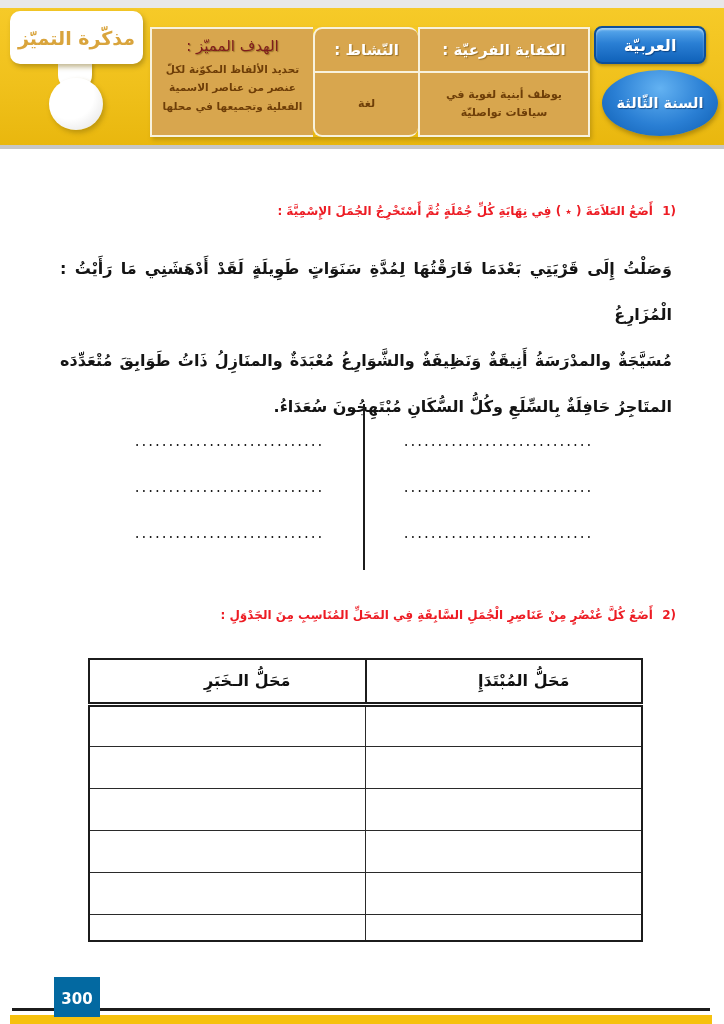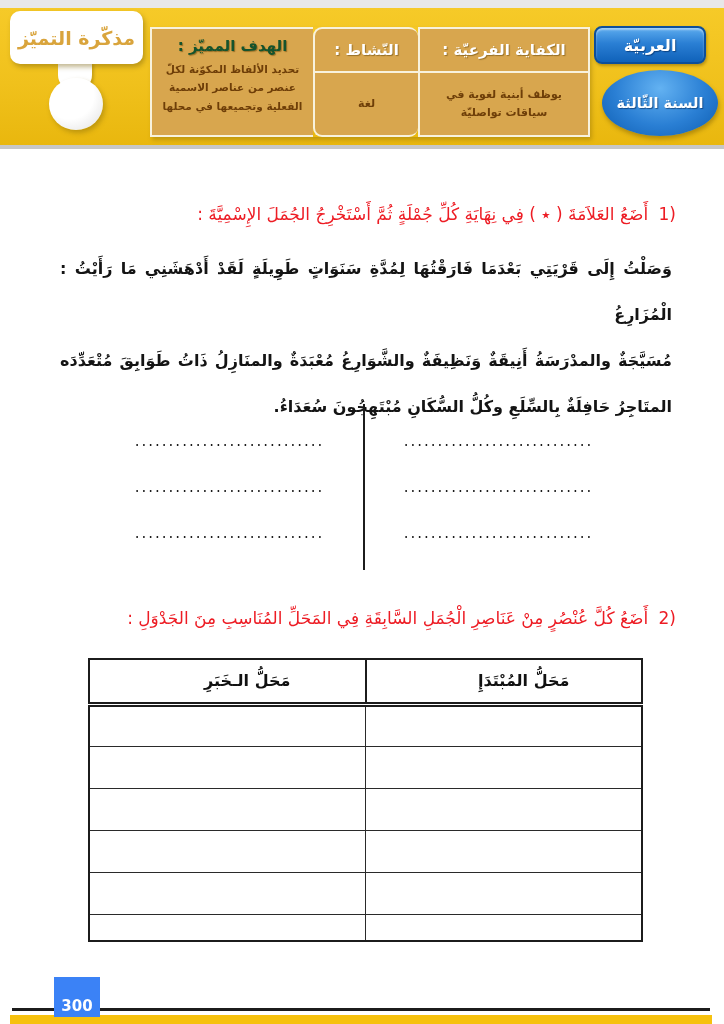--- a/index.html
+++ b/index.html
@@ -47,21 +47,21 @@
     color:#ffffff; font-weight:bold; font-size:15px;
     border-bottom:2px solid #f8f2dd; text-shadow:1px 1px 1px rgba(90,60,0,.5);
   }
   .hcell-value {
     flex:1; display:flex; align-items:center; justify-content:center;
     color:#6e3e08; font-weight:bold; font-size:11px; line-height:1.6;
     text-align:center; padding:2px 5px;
   }
   .col-objective .obj-label {
     height:30px; display:flex; align-items:center; justify-content:center;
-    color:#14532d; font-weight:bold; font-size:15px; text-shadow:1px 1px 1px rgba(90,60,0,.5);
+    color:#7f1d1d; font-weight:normal; font-size:15px; text-shadow:1px 1px 1px rgba(90,60,0,.5);
     padding-top:4px;
   }
   .col-objective .obj-value {
     flex:1; color:#6e3e08; font-weight:bold; font-size:10.5px; line-height:1.75;
     text-align:center; padding:1px 8px 3px;
   }
 
   .subject-tab {
     position:absolute; left:594px; top:18px; width:112px; height:38px;
     background:linear-gradient(180deg,#5cabee 0%,#2a7fd4 45%,#1062ba 100%);
@@ -76,22 +76,22 @@
     background:radial-gradient(ellipse at 50% 28%, #63b2f2 0%, #2a7fd4 55%, #0d5cb0 100%);
     border-radius:50%;
     color:#ffffff; font-weight:bold; font-size:14.5px;
     display:flex; align-items:center; justify-content:center;
     box-shadow:1px 3px 4px rgba(110,85,5,.45);
     text-shadow:1px 1px 1px rgba(0,40,90,.6);
   }
 
   
   .ex-title {
-    position:absolute; right:48px; color:#ed1c24; font-weight:normal;
-    font-size:17px; direction:rtl; white-space:nowrap;
+    position:absolute; right:48px; color:#ed1c24; font-weight:bold;
+    font-size:12px; direction:rtl; white-space:nowrap;
   }
   .ex1-title { top:196px; }
   .qnum { display:inline-block; direction:ltr; margin-left:5px; }
 
   .ex1-text {
     position:absolute; top:238px; right:52px; left:60px;
     color:#141414; font-weight:bold; font-size:16px; direction:rtl;
   }
   .ex1-line { line-height:46px; min-height:46px; }
   .ex1-line.just { text-align:justify; text-align-last:justify; }
@@ -129,22 +129,22 @@
     padding-left:40px;
   }
   .ex2-table td { height:42px; border:1.5px solid #2a2a2a; }
   .ex2-table tr.short td { height:27px; }
 
   
   .footer-line { position:absolute; left:12px; right:14px; top:1000px; height:2.5px; background:#1c1c1c; }
   .footer-bar  { position:absolute; left:10px; right:12px; top:1007px; height:17px; background:#f6c10e; }
   .page-num {
     position:absolute; left:54px; top:969px; width:46px; height:40px;
-    background:#3b82f6; color:#ffffff; font-weight:bold; font-size:15px;
-    text-align:center; padding-top:20px; z-index:5;
+    background:#0369a1; color:#ffffff; font-weight:bold; font-size:15px;
+    text-align:center; padding-top:13px; z-index:5;
     font-family:"DejaVu Sans", sans-serif;
   }
 </style>
 </head>
 <body>
 
 <div class="page">
 
   <div class="band">
     <div class="logo-neck"></div>

